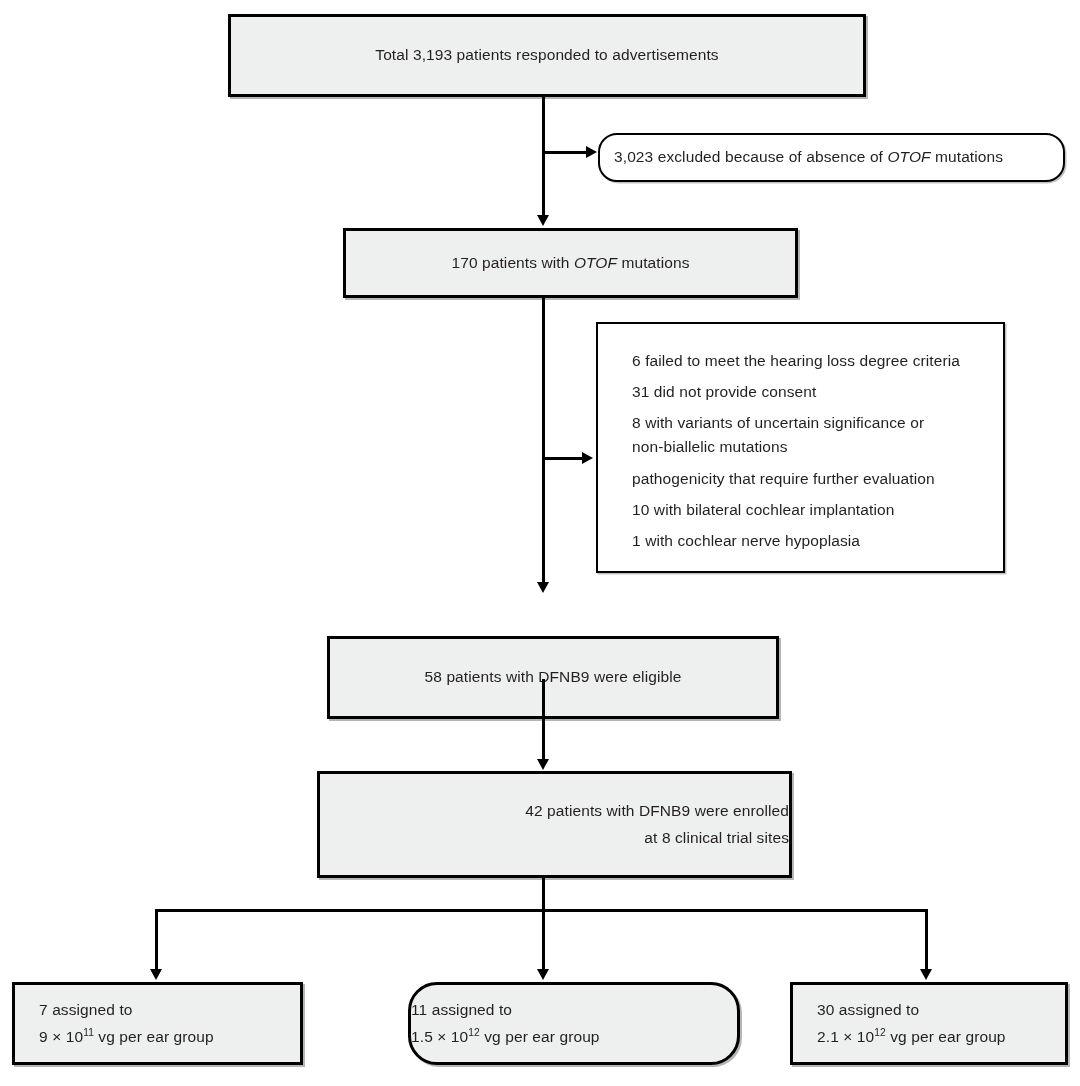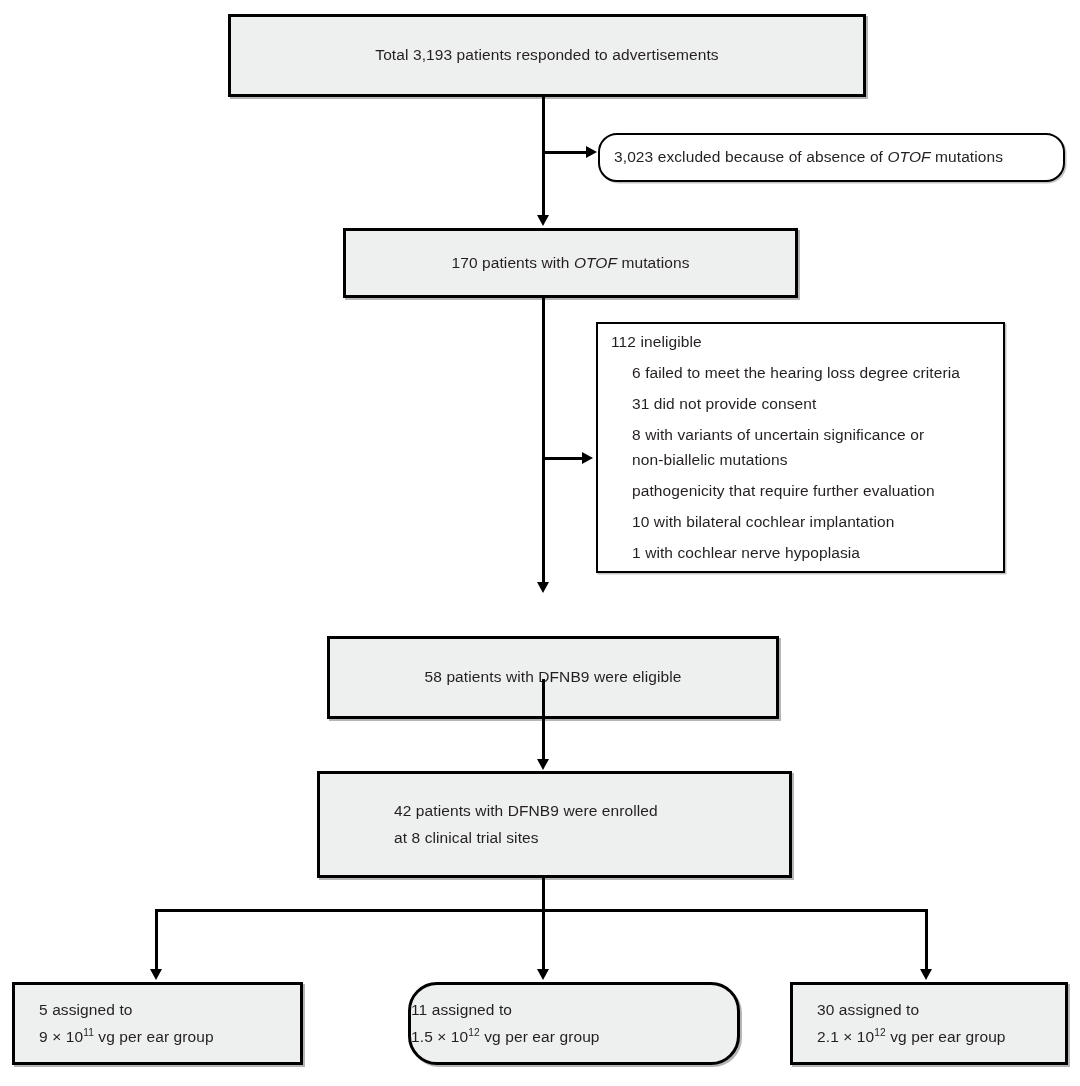--- a/index.html
+++ b/index.html
@@ -102,21 +102,20 @@
   </div>
 
   <div class="vline" style="left:542px; top:298px; height:285px;"></div>
   <div class="arrow-down" style="left:537px; top:582px;"></div>
 
   <div class="hline" style="left:544px; top:457px; width:40px;"></div>
   <div class="arrow-right" style="left:582px; top:452px;"></div>
 
   <div class="node plain left" style="left:596px; top:322px; width:409px; height:251px;">
     <div class="elist">
-      <span class="head">112 ineligible</span>
 
       <span class="item">
         <span>6 failed to meet the hearing loss degree criteria</span>
       </span>
       <span class="item">
         <span>31 did not provide consent</span>
       </span>
       <span class="item">
         <span>8 with variants of uncertain significance or</span>
         <span class="l2">non-biallelic mutations</span>
@@ -133,38 +132,38 @@
     </div>
   </div>
 
   <div class="node shaded center" style="left:327px; top:596px; width:452px; height:83px;margin-top:40px;">
     <span class="node-line">58 patients with DFNB9 were eligible</span>
   </div>
 
   <div class="vline" style="left:542px; top:679px; height:81px;"></div>
   <div class="arrow-down" style="left:537px; top:759px;"></div>
 
-  <div class="node shaded left" style="left:317px; top:771px; width:475px; height:107px; padding-left:74px;">
+  <div class="node shaded left" style="left:317px; top:771px; width:475px; height:107px; padding-left:74px;align-items:flex-end;">
     <span class="node-line">42 patients with DFNB9 were enrolled</span>
     <span class="node-line">at 8 clinical trial sites</span>
   </div>
 
   <div class="vline" style="left:542px; top:878px; height:93px;"></div>
   <div class="arrow-down" style="left:537px; top:969px;"></div>
 
   <div class="hline" style="left:155px; top:909px; width:772px;"></div>
 
   <div class="vline" style="left:155px; top:909px; height:62px;"></div>
   <div class="arrow-down" style="left:150px; top:969px;"></div>
 
   <div class="vline" style="left:925px; top:909px; height:62px;"></div>
   <div class="arrow-down" style="left:920px; top:969px;"></div>
 
   <div class="node shaded left" style="left:12px; top:982px; width:291px; height:83px; padding-left:24px;">
-    <span class="node-line">5 assigned to</span>
+    <span class="node-line">7 assigned to</span>
     <span class="node-line"><span>9 × 10</span><sup class="exp">11</sup><span> vg per ear group</span></span>
   </div>
 
   <div class="node shaded left" style="left:408px; top:982px; width:332px; height:83px; border-radius:29px;">
     <span class="node-line">11 assigned to</span>
     <span class="node-line"><span>1.5 × 10</span><sup class="exp">12</sup><span> vg per ear group</span></span>
   </div>
 
   <div class="node shaded left" style="left:790px; top:982px; width:278px; height:83px; padding-left:24px;">
     <span class="node-line">30 assigned to</span>

